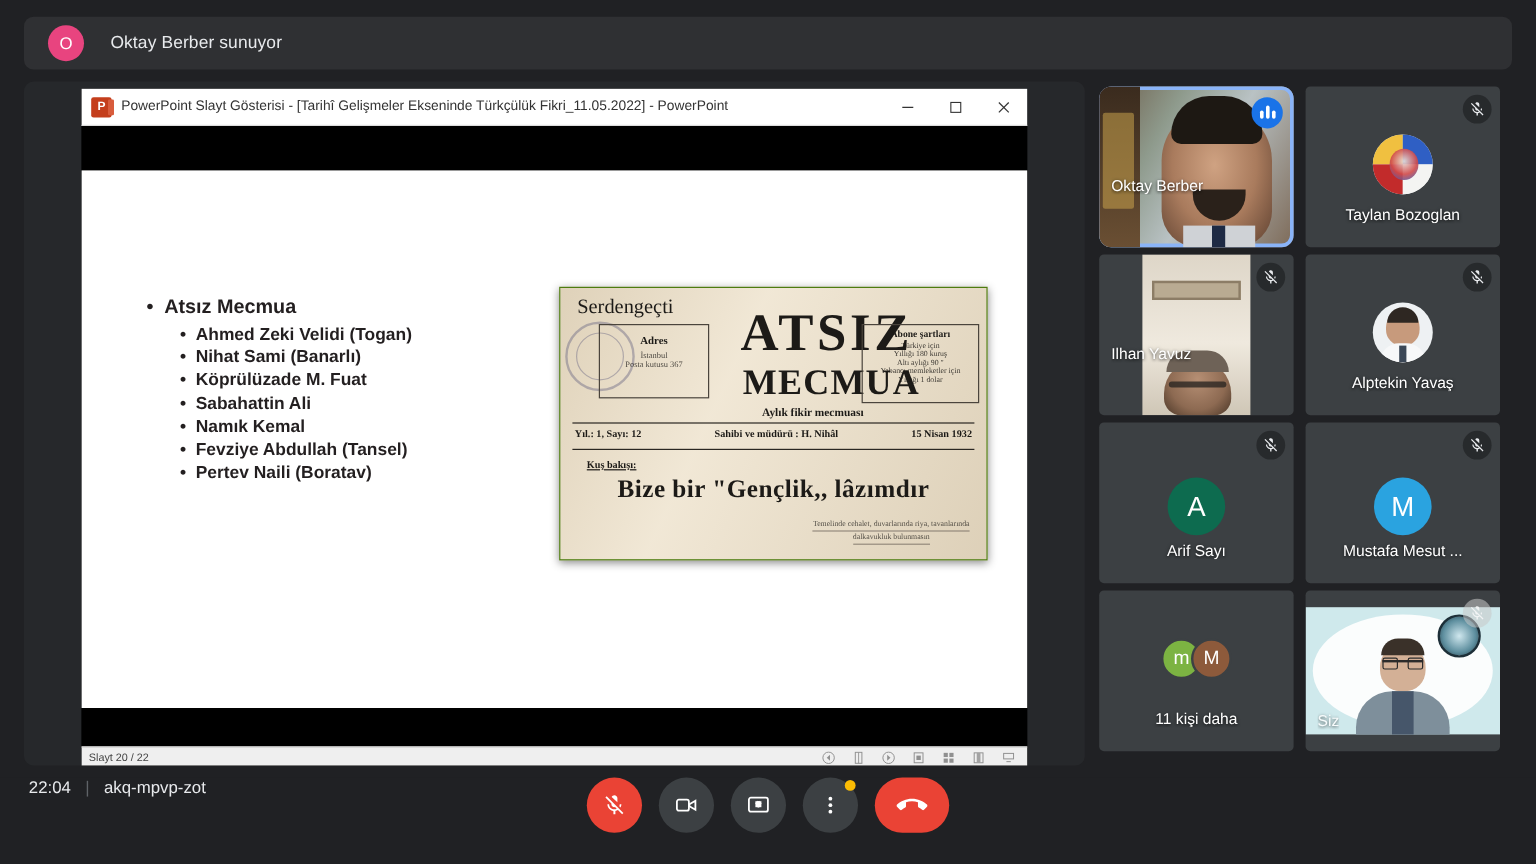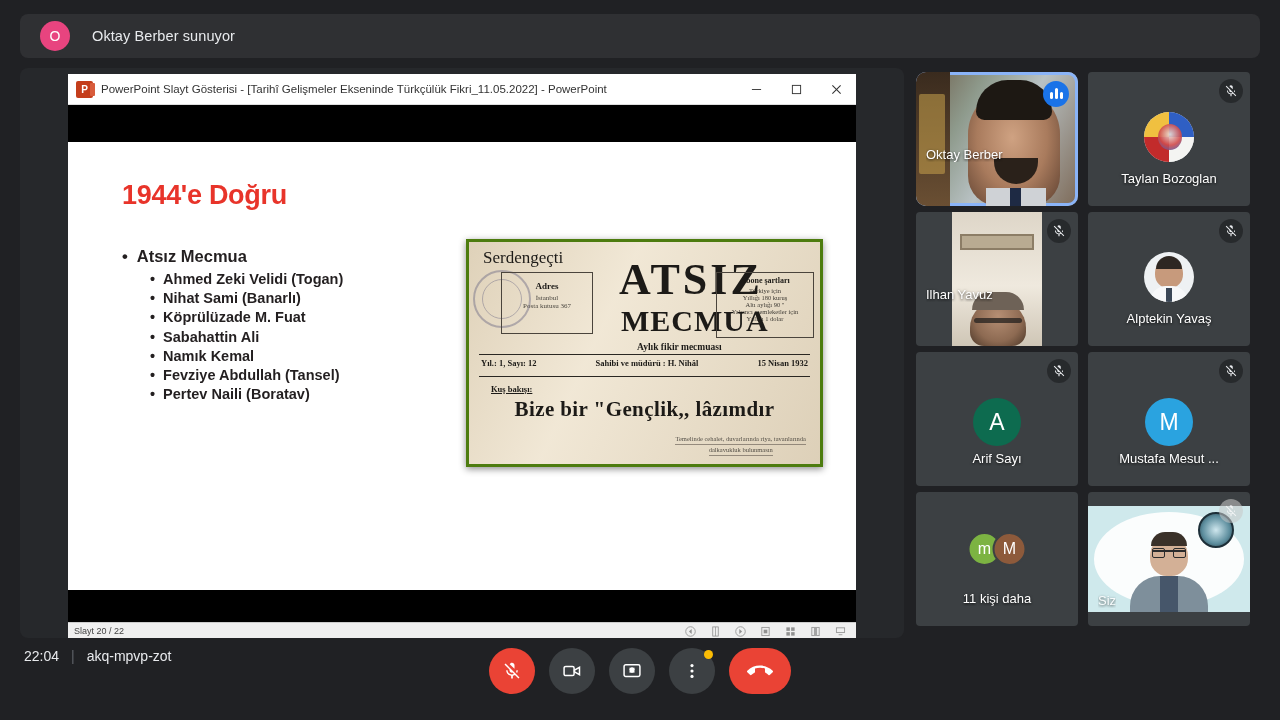--- a/index.html
+++ b/index.html
@@ -79,21 +79,21 @@
   .bullets { position: absolute; left: 54px; top: 105px; color: #231f20; }
   .bullet-l1 { font-size: 16.5px; font-weight: 600; display: flex; gap: 9px; margin-bottom: 5px; }
   .bullet-l2 { font-size: 14.5px; font-weight: 600; display: flex; gap: 8px; margin-left: 28px; margin-bottom: 2.5px; }
   .dot { line-height: 1.15; }
 
   
   .mag {
     position: absolute; left: 398px; top: 97px;
     width: 357px; height: 228px;
     background: #efe5d2;
-    border: 3px solid #4d7c0f;
+    border: 1px solid #4d7c0f;
     box-shadow: 0 2px 7px rgba(0,0,0,.45);
     overflow: hidden;
     font-family: "Liberation Serif", serif;
     color: #1c1a17;
   }
   .mag::before {
     content:""; position:absolute; inset:0;
     background:
       linear-gradient(115deg, rgba(190,170,135,.33) 0%, rgba(255,250,240,.12) 38%, rgba(180,160,125,.30) 100%);
     pointer-events:none;
@@ -270,21 +270,20 @@
                 <line x1="1.5" y1="1.5" x2="10.5" y2="10.5" stroke="#333" stroke-width="1.1"></line>
                 <line x1="10.5" y1="1.5" x2="1.5" y2="10.5" stroke="#333" stroke-width="1.1"></line>
               </svg>
           </div>
         </div>
       </div>
 
       <div class="ppt-body">
         <div class="slide">
 
-          <div class="slide-title">1944'e Doğru</div>
 
           <div class="bullets">
             <div class="bullet-l1">
               <span class="dot">•</span>
               <span>Atsız Mecmua</span>
             </div>
             <div class="bullet-l2">
               <span class="dot">•</span>
               <span>Ahmed Zeki Velidi (Togan)</span>
             </div>

